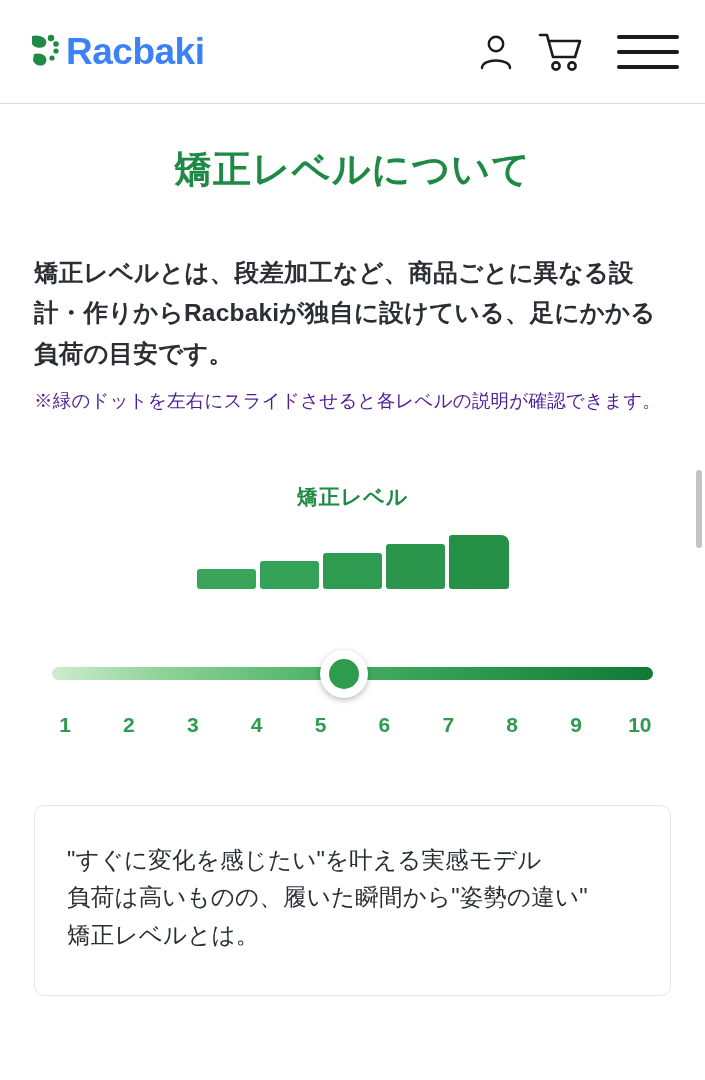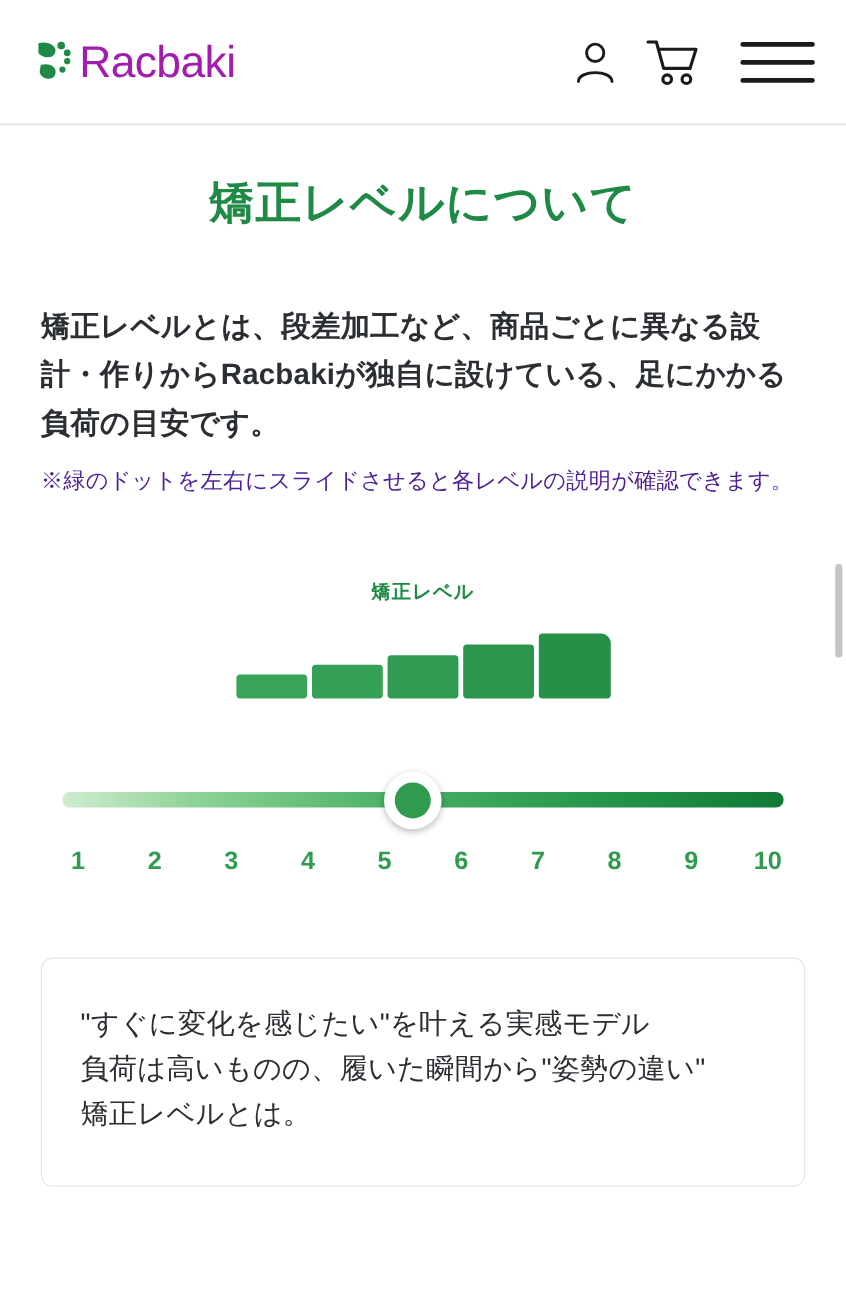--- a/index.html
+++ b/index.html
@@ -28,23 +28,23 @@
     align-items: center;
     gap: 6px;
   }
   .logo-mark {
     width: 34px; height: 40px;
     position: relative;
     flex: none;
   }
   .logo-text {
     font-size: 37px;
-    font-weight: normal;
+    font-weight: bold;
     letter-spacing: -0.5px;
-    color: #a21caf;
+    color: #3b82f6;
     line-height: 1;
   }
   .header-right {
     margin-left: auto;
     display: flex;
     align-items: center;
     gap: 18px;
   }
   .icon-btn {
     width: 46px; height: 46px;
@@ -89,21 +89,21 @@
     line-height: 1.65;
     color: #4c1d95;
     letter-spacing: 0.2px;
   }
 
   
   .level-block { margin-top: 66px; }
   .level-label {
     text-align: center;
     color: #1f8a46;
-    font-size: 16px;
+    font-size: 21px;
     font-weight: bold;
     letter-spacing: 1px;
   }
   .wedge-wrap {
     margin: 22px auto 0;
     width: 312px;
     height: 56px;
     display: flex;
     align-items: flex-end;
     gap: 4px;

